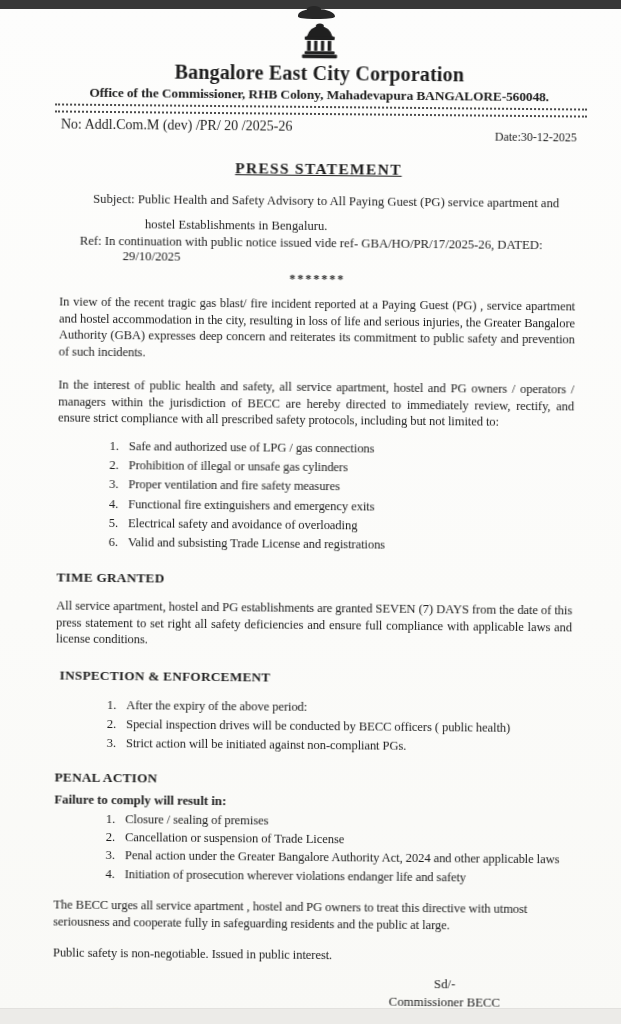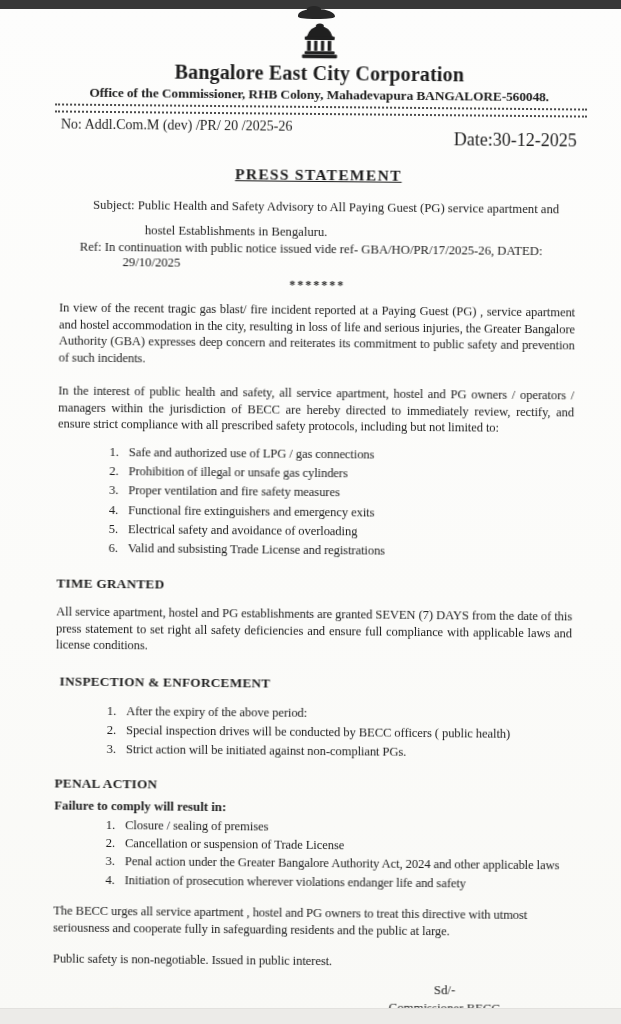--- a/index.html
+++ b/index.html
@@ -26,21 +26,21 @@
     transform:rotate(0.55deg);transform-origin:320px 0;
     filter:blur(0.2px);}
 
   .emblem-wrap{text-align:center;height:40px;margin-bottom:0;}
   .org-name{margin:0;text-align:center;font-size:20px;font-weight:bold;letter-spacing:0.2px;}
   .office-line{text-align:center;font-weight:bold;font-size:13.4px;margin-top:2px;letter-spacing:-0.1px;}
   .dotted-sep{margin:3px -10px 0 -6px;height:5px;
     border-top:2px dotted #4a4a4a;border-bottom:2px dotted #4a4a4a;}
   .refrow{display:flex;justify-content:space-between;align-items:flex-start;margin-top:4px;}
   .ref-no{font-size:14px;}
-  .date{font-size:18px;margin-top:9px;}
+  .date{font-size:12px;margin-top:9px;}
 
   .press-title{text-align:center;font-size:15.5px;font-weight:bold;letter-spacing:1.3px;
     text-decoration:underline;margin-top:17px;}
 
   .subject-block{margin-top:16px;margin-left:33px;font-size:12.7px;}
   .subject-line2{margin-left:52px;margin-top:10px;}
   .ref-block{margin-left:20px;font-size:12.7px;margin-top:2px;}
   .ref-line2{margin-left:43px;}
   .stars{text-align:center;font-weight:bold;font-size:12px;letter-spacing:2px;margin-top:6px;}
 

